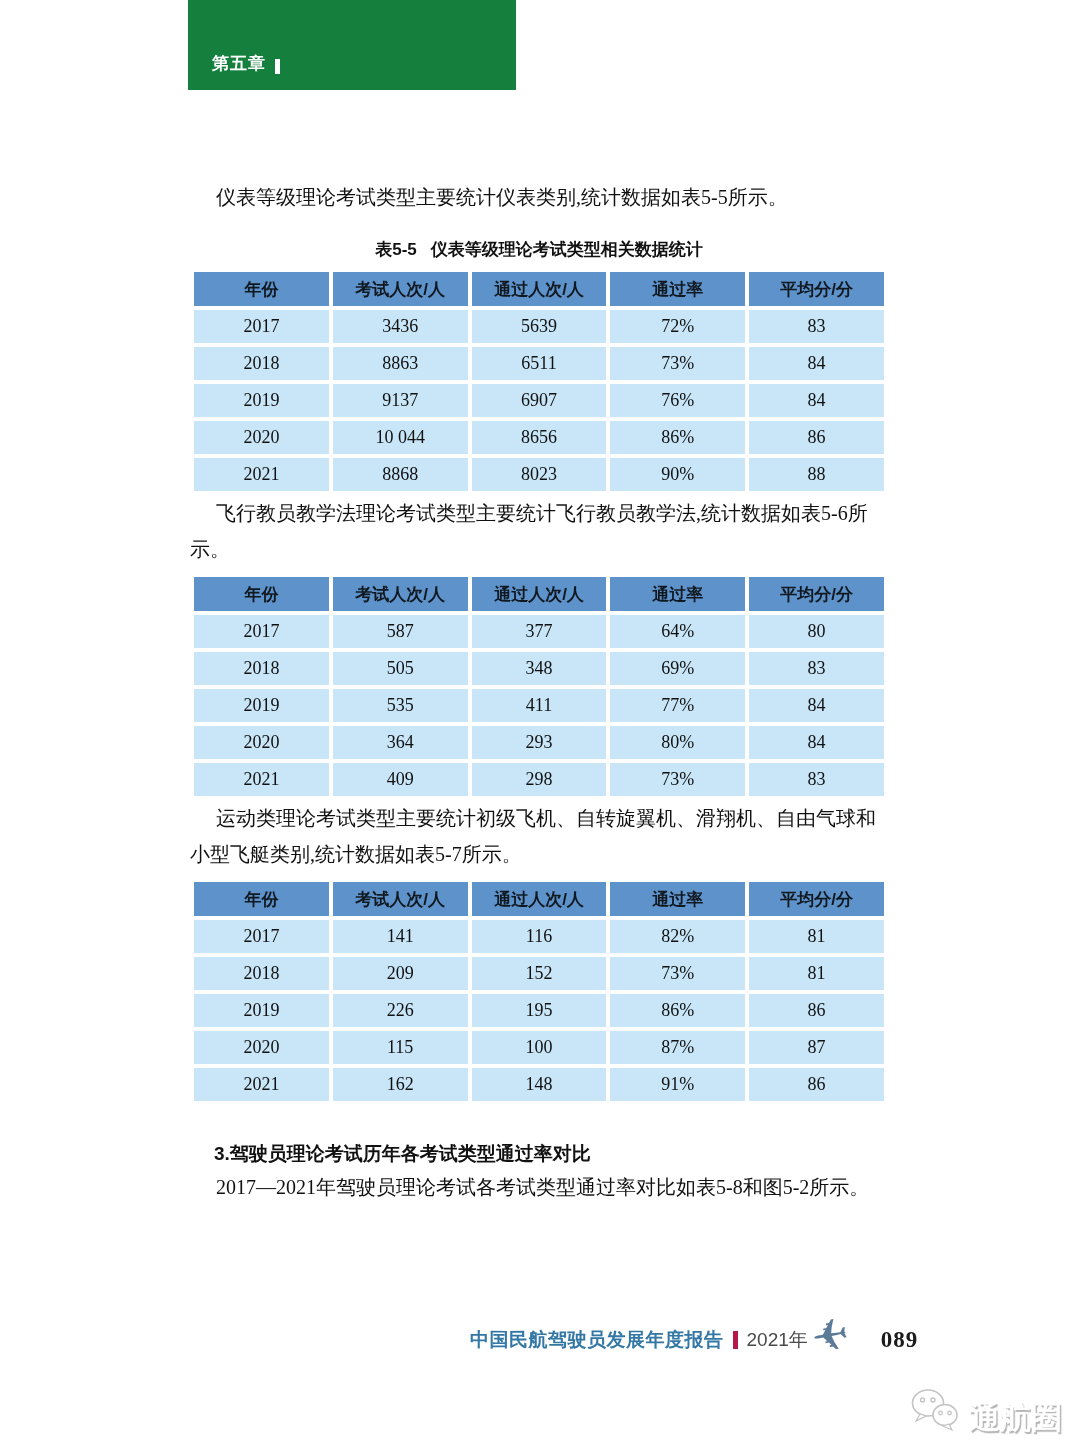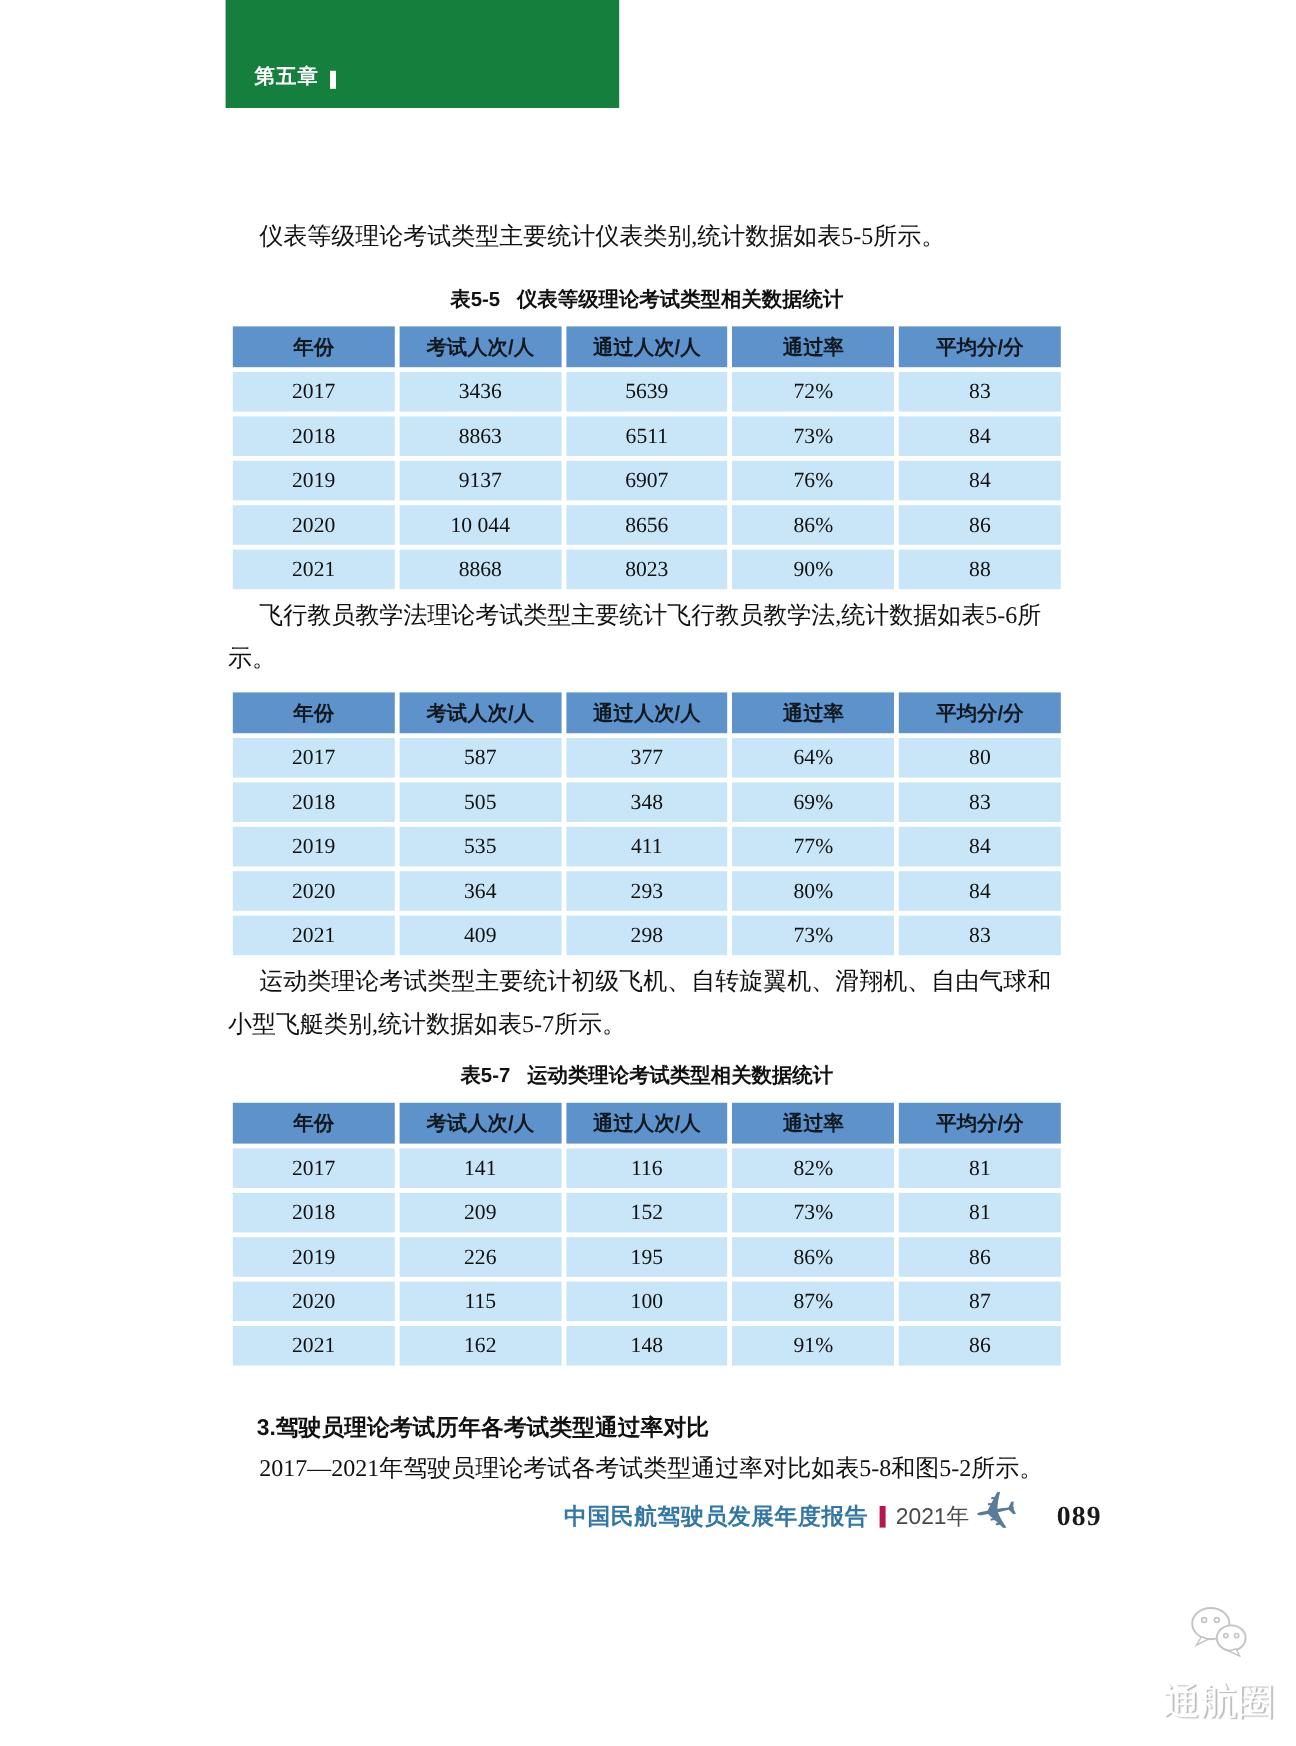--- a/index.html
+++ b/index.html
@@ -37,39 +37,38 @@
   }
   .m-t5 { margin-top:16px; }
   .m-t6 { margin-top:30px; }
   .section-heading {
     font-family:"Liberation Sans", sans-serif; font-weight:bold; font-size:19px;
     margin:34px 0 0 0; text-indent:24px; line-height:30px;
   }
   .after-heading { margin-top:10px; }
 
   
-  .footer { position:absolute; top:1244px; left:470px; display:flex; align-items:center; height:40px; }
+  .footer { position:absolute; top:1320px; left:470px; display:flex; align-items:center; height:40px; }
   .footer-title { color:#3377a5; font-family:"Liberation Sans", sans-serif; font-weight:bold; font-size:19px; letter-spacing:0.5px; }
   .footer-bar { width:5px; height:18px; background:#b5174a; margin:0 9px; }
   .footer-year { color:#4a4a4a; font-family:"Liberation Sans", sans-serif; font-size:19px; }
   .plane {
     color:#5c7b99; font-size:44px; line-height:20px; display:inline-block;
     transform:scaleX(-1) rotate(10deg); margin:0 0 6px 4px;
   }
   .page-num {
     color:#1a1a1a; font-family:Liberation Serif, serif; font-weight:bold;
     font-size:23px; margin-left:32px; letter-spacing:1px;
   }
 
   
   .watermark {
-    position:absolute; right:18px; bottom:16px; display:flex; align-items:center; gap:8px;
-    color:#ffffff; font-family:"Liberation Sans", sans-serif; font-size:31px; font-weight:normal;
+    position:absolute; right:18px; bottom:16px; display:flex; align-items:flex-end; gap:8px;
+    color:#ffffff; font-family:"Liberation Sans", sans-serif; font-size:31px; font-weight:bold;
     text-shadow:1.5px 1.5px 1px #b5b5b5;
-    flex-direction:column;
   }
 </style>
 </head>
 <body>
 
 <div class="page">
 
   <div class="chapter-banner">
     <span>第五章</span>
     <span class="sep-bar"></span>
@@ -177,23 +176,20 @@
             <td>409</td>
             <td>298</td>
             <td>73%</td>
             <td>83</td>
           </tr>
         </tbody>
       </table>
 
     <p class="body-text m-t6">运动类理论考试类型主要统计初级飞机、自转旋翼机、滑翔机、自由气球和小型飞艇类别,统计数据如表5-7所示。</p>
 
-    <div class="caption" style="margin-top:12px;">
-      <span>表5-7</span><span class="caption-title">运动类理论考试类型相关数据统计</span>
-    </div>
     <table>
         <thead>
           <tr>
             <th>年份</th>
             <th>考试人次/人</th>
             <th>通过人次/人</th>
             <th>通过率</th>
             <th>平均分/分</th>
           </tr>
         </thead>

